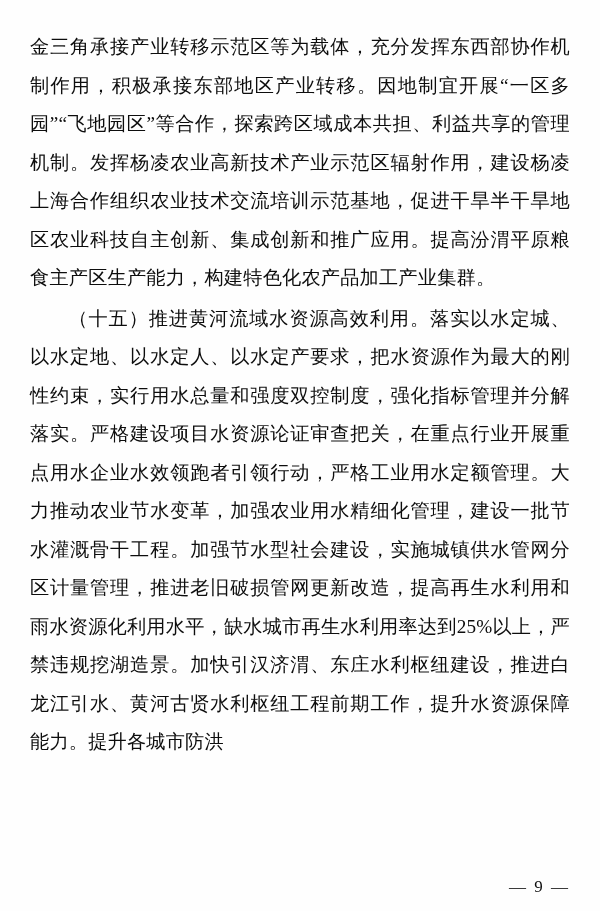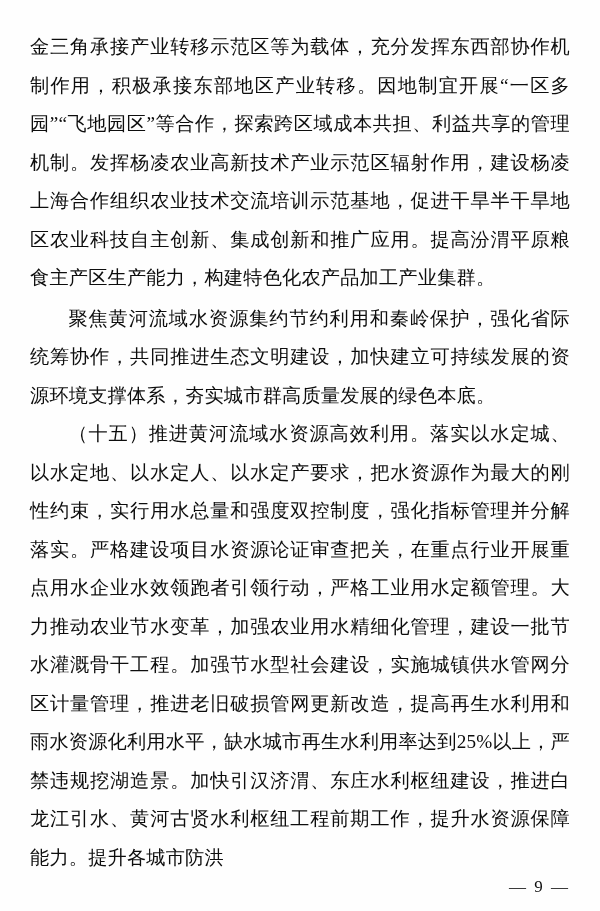--- a/index.html
+++ b/index.html
@@ -56,19 +56,18 @@
 </head>
 <body>
 
 <div class="page">
 
   <p class="para">金三角承接产业转移示范区等为载体，充分发挥东西部协作机制作用，积极承接东部地区产业转移。因地制宜开展“一区多园”“飞地园区”等合作，探索跨区域成本共担、利益共享的管理机制。发挥杨凌农业高新技术产业示范区辐射作用，建设杨凌上海合作组织农业技术交流培训示范基地，促进干旱半干旱地区农业科技自主创新、集成创新和推广应用。提高汾渭平原粮食主产区生产能力，构建特色化农产品加工产业集群。</p>
 
   <div class="spacer-sm"></div>
 
 
-  <p class="para indent">聚焦黄河流域水资源集约节约利用和秦岭保护，强化省际统筹协作，共同推进生态文明建设，加快建立可持续发展的资源环境支撑体系，夯实城市群高质量发展的绿色本底。</p>
 
   <p class="para indent">（十五）推进黄河流域水资源高效利用。落实以水定城、以水定地、以水定人、以水定产要求，把水资源作为最大的刚性约束，实行用水总量和强度双控制度，强化指标管理并分解落实。严格建设项目水资源论证审查把关，在重点行业开展重点用水企业水效领跑者引领行动，严格工业用水定额管理。大力推动农业节水变革，加强农业用水精细化管理，建设一批节水灌溉骨干工程。加强节水型社会建设，实施城镇供水管网分区计量管理，推进老旧破损管网更新改造，提高再生水利用和雨水资源化利用水平，缺水城市再生水利用率达到25%以上，严禁违规挖湖造景。加快引汉济渭、东庄水利枢纽建设，推进白龙江引水、黄河古贤水利枢纽工程前期工作，提升水资源保障能力。提升各城市防洪</p>
 
   <div class="footer">— 9 —</div>
 
 </div>
 
 </body></html>

